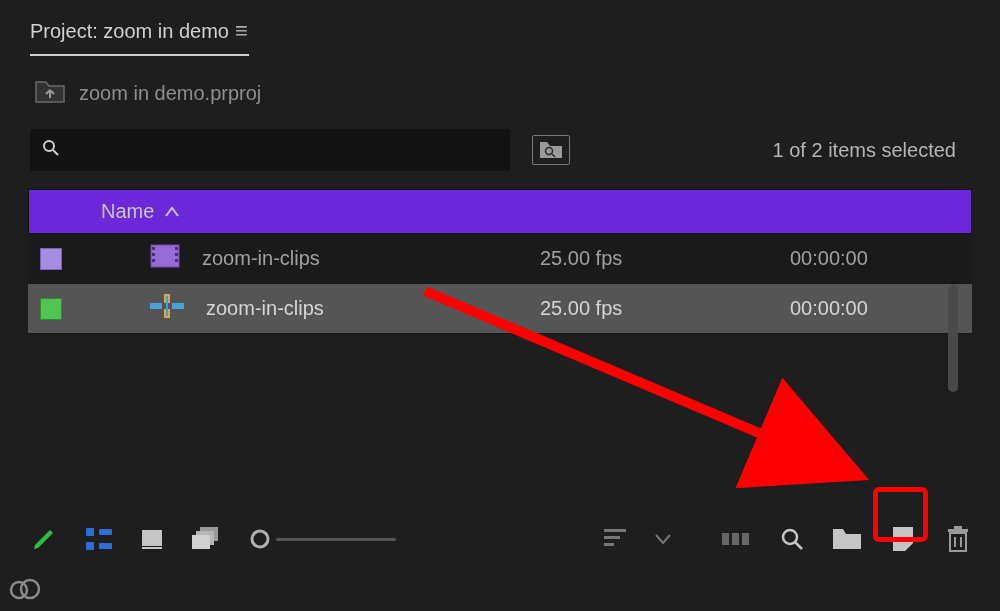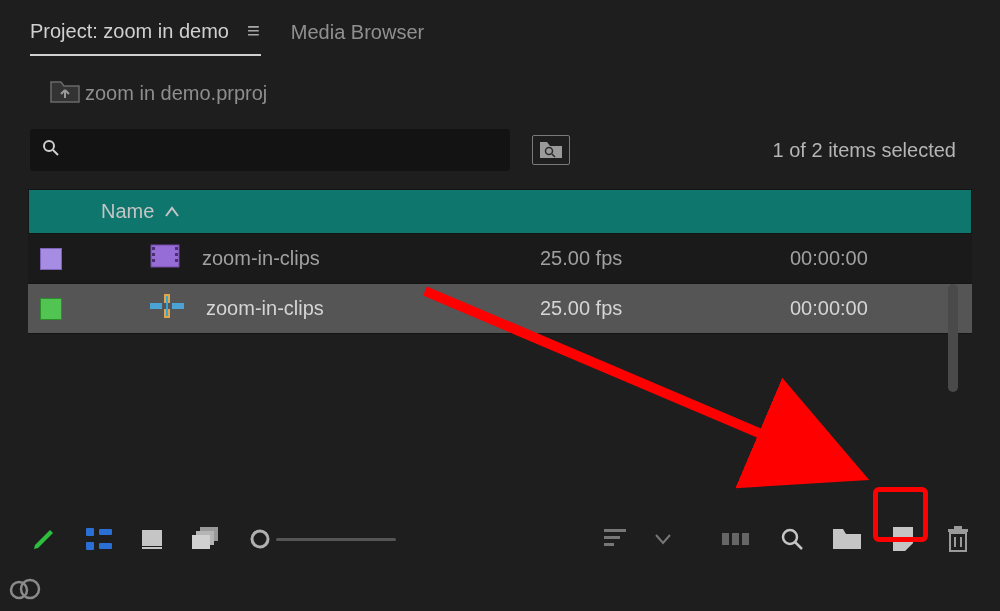--- a/index.html
+++ b/index.html
@@ -12,30 +12,30 @@
     font-size: 20px;
     overflow: hidden;
     position: relative;
   }
   .panel-tabs {
     display: flex;
     align-items: center;
     gap: 30px;
     padding: 18px 30px 0 30px;
   }
-  .tab { cursor: pointer; padding-bottom: 10px; display: flex; align-items: center; gap: 18px; }
+  .tab { cursor: pointer; padding-bottom: 10px; display: flex; align-items: center; gap: 6px; }
   .tab.active { color: #d0d0d0; border-bottom: 2px solid #d0d0d0; }
   .tab .menu { font-size: 22px; letter-spacing: 1px; color: #a8a8a8; }
   .tab.inactive { color: #909090; }
 
   .bin-row {
     display: flex;
     align-items: center;
-    gap: 5px;
-    padding: 22px 30px 14px 50px;
+    gap: 14px;
+    padding: 22px 30px 14px 35px;
     color: #888;
   }
 
   .search-row {
     display: flex;
     align-items: center;
     gap: 22px;
     padding: 6px 30px 18px 30px;
   }
   .search-box {
@@ -68,21 +68,21 @@
   }
 
   .listing { padding:0 28px; }
   .cols {
     display:grid;
     grid-template-columns: 60px 1fr 250px 170px;
     align-items:center;
     border:1px solid #151515;
     padding:10px 12px;
     color:#c5c5c5;
-    background:#0f766e;
+    background:#6d28d9;
   }
   .cols .name-h { display:flex; align-items:center; gap:10px; }
   .row {
     display:grid;
     grid-template-columns: 60px 1fr 250px 170px;
     align-items:center;
     padding:10px 12px;
     border-bottom:1px solid #151515;
   }
   .row.dark { background:#1a1a1a; }
@@ -138,23 +138,20 @@
     pointer-events:none;
   }
 </style>
 </head>
 <body>
 
 <div class="panel-tabs">
   <div class="tab active">
     <span>Project: zoom in demo</span>
     <span class="menu">≡</span>
-  </div>
-  <div class="tab inactive">
-    <span>Media Browser</span>
   </div>
 </div>
 
 <div class="bin-row">
   <span>
     <svg width="30" height="26" viewBox="0 0 30 26">
       <path d="M1 8 L1 24 L29 24 L29 8 L14 8 L11 4 L1 4 Z" fill="#333" stroke="#6a6a6a" stroke-width="1.5"></path>
       <path d="M15 20 L15 12 M15 12 L11 16 M15 12 L19 16" stroke="#9a9a9a" stroke-width="2" fill="none"></path>
     </svg>
   </span>

